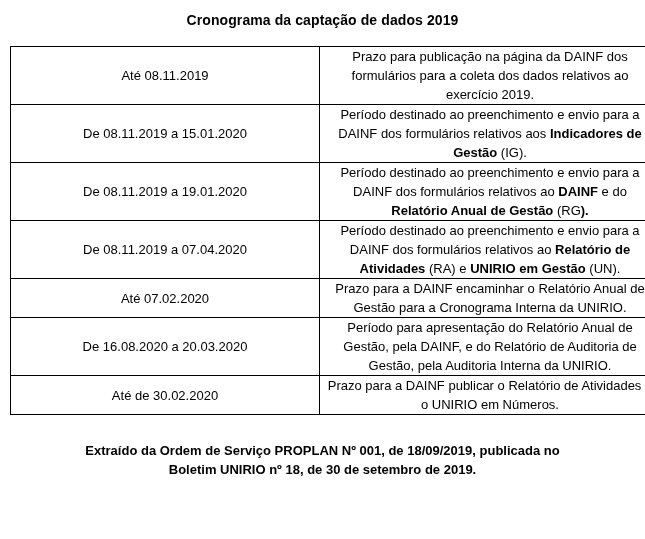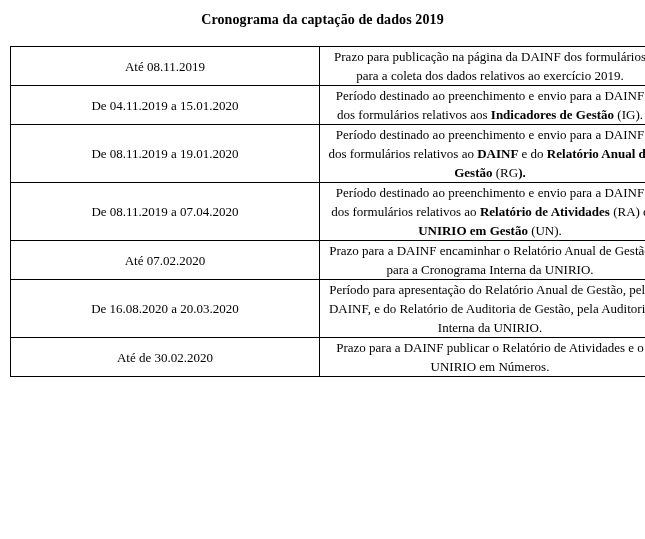--- a/index.html
+++ b/index.html
@@ -13,21 +13,20 @@
   body {
     font-family: "Liberation Sans", "DejaVu Sans", sans-serif;
     color: #000000;
     box-sizing: border-box;
   }
   .doc {
     width: 645px;
     height: 539px;
     padding: 10px 10px 0 10px;
     box-sizing: border-box;
-    font-family: Liberation Serif, serif;
   }
   .page-title {
     font-size: 14px;
     font-weight: bold;
     text-align: center;
     margin: 2px 0 18px 0;
     letter-spacing: 0.1px;
   }
   table.schedule {
     width: 624px;
@@ -63,21 +62,21 @@
 <div class="doc">
   <div class="page-title">Cronograma da captação de dados 2019</div>
 
   <table class="schedule">
     <tbody>
         <tr>
           <td class="period-cell">Até 08.11.2019</td>
           <td class="description-cell"><span>Prazo para publicação na página da DAINF dos formulários para a coleta dos dados relativos ao exercício 2019.</span></td>
         </tr>
         <tr>
-          <td class="period-cell">De 04.11.2019 a 15.01.2020</td>
+          <td class="period-cell">De 08.11.2019 a 15.01.2020</td>
           <td class="description-cell"><span>Período destinado ao preenchimento e envio para a DAINF dos formulários relativos aos </span><b>Indicadores de Gestão</b><span> (IG).</span></td>
         </tr>
         <tr>
           <td class="period-cell">De 08.11.2019 a 19.01.2020</td>
           <td class="description-cell"><span>Período destinado ao preenchimento e envio para a DAINF dos formulários relativos ao </span><b>DAINF</b><span> e do </span><b>Relatório Anual de Gestão</b><span> (RG</span><b>).</b></td>
         </tr>
         <tr>
           <td class="period-cell">De 08.11.2019 a 07.04.2020</td>
           <td class="description-cell"><span>Período destinado ao preenchimento e envio para a DAINF dos formulários relativos ao </span><b>Relatório de Atividades</b><span> (RA) e </span><b>UNIRIO em Gestão</b><span> (UN).</span></td>
         </tr>
@@ -90,14 +89,16 @@
           <td class="description-cell"><span>Período para apresentação do Relatório Anual de Gestão, pela DAINF, e do Relatório de Auditoria de Gestão, pela Auditoria Interna da UNIRIO.</span></td>
         </tr>
         <tr>
           <td class="period-cell">Até de 30.02.2020</td>
           <td class="description-cell"><span>Prazo para a DAINF publicar o Relatório de Atividades e o UNIRIO em Números.</span></td>
         </tr>
       </tbody>
   </table>
 
   <div class="footer-note">
+    <div>Extraído da Ordem de Serviço PROPLAN Nº 001, de 18/09/2019, publicada no</div>
+    <div>Boletim UNIRIO nº 18, de 30 de setembro de 2019.</div>
   </div>
 </div>
 
 </body></html>

